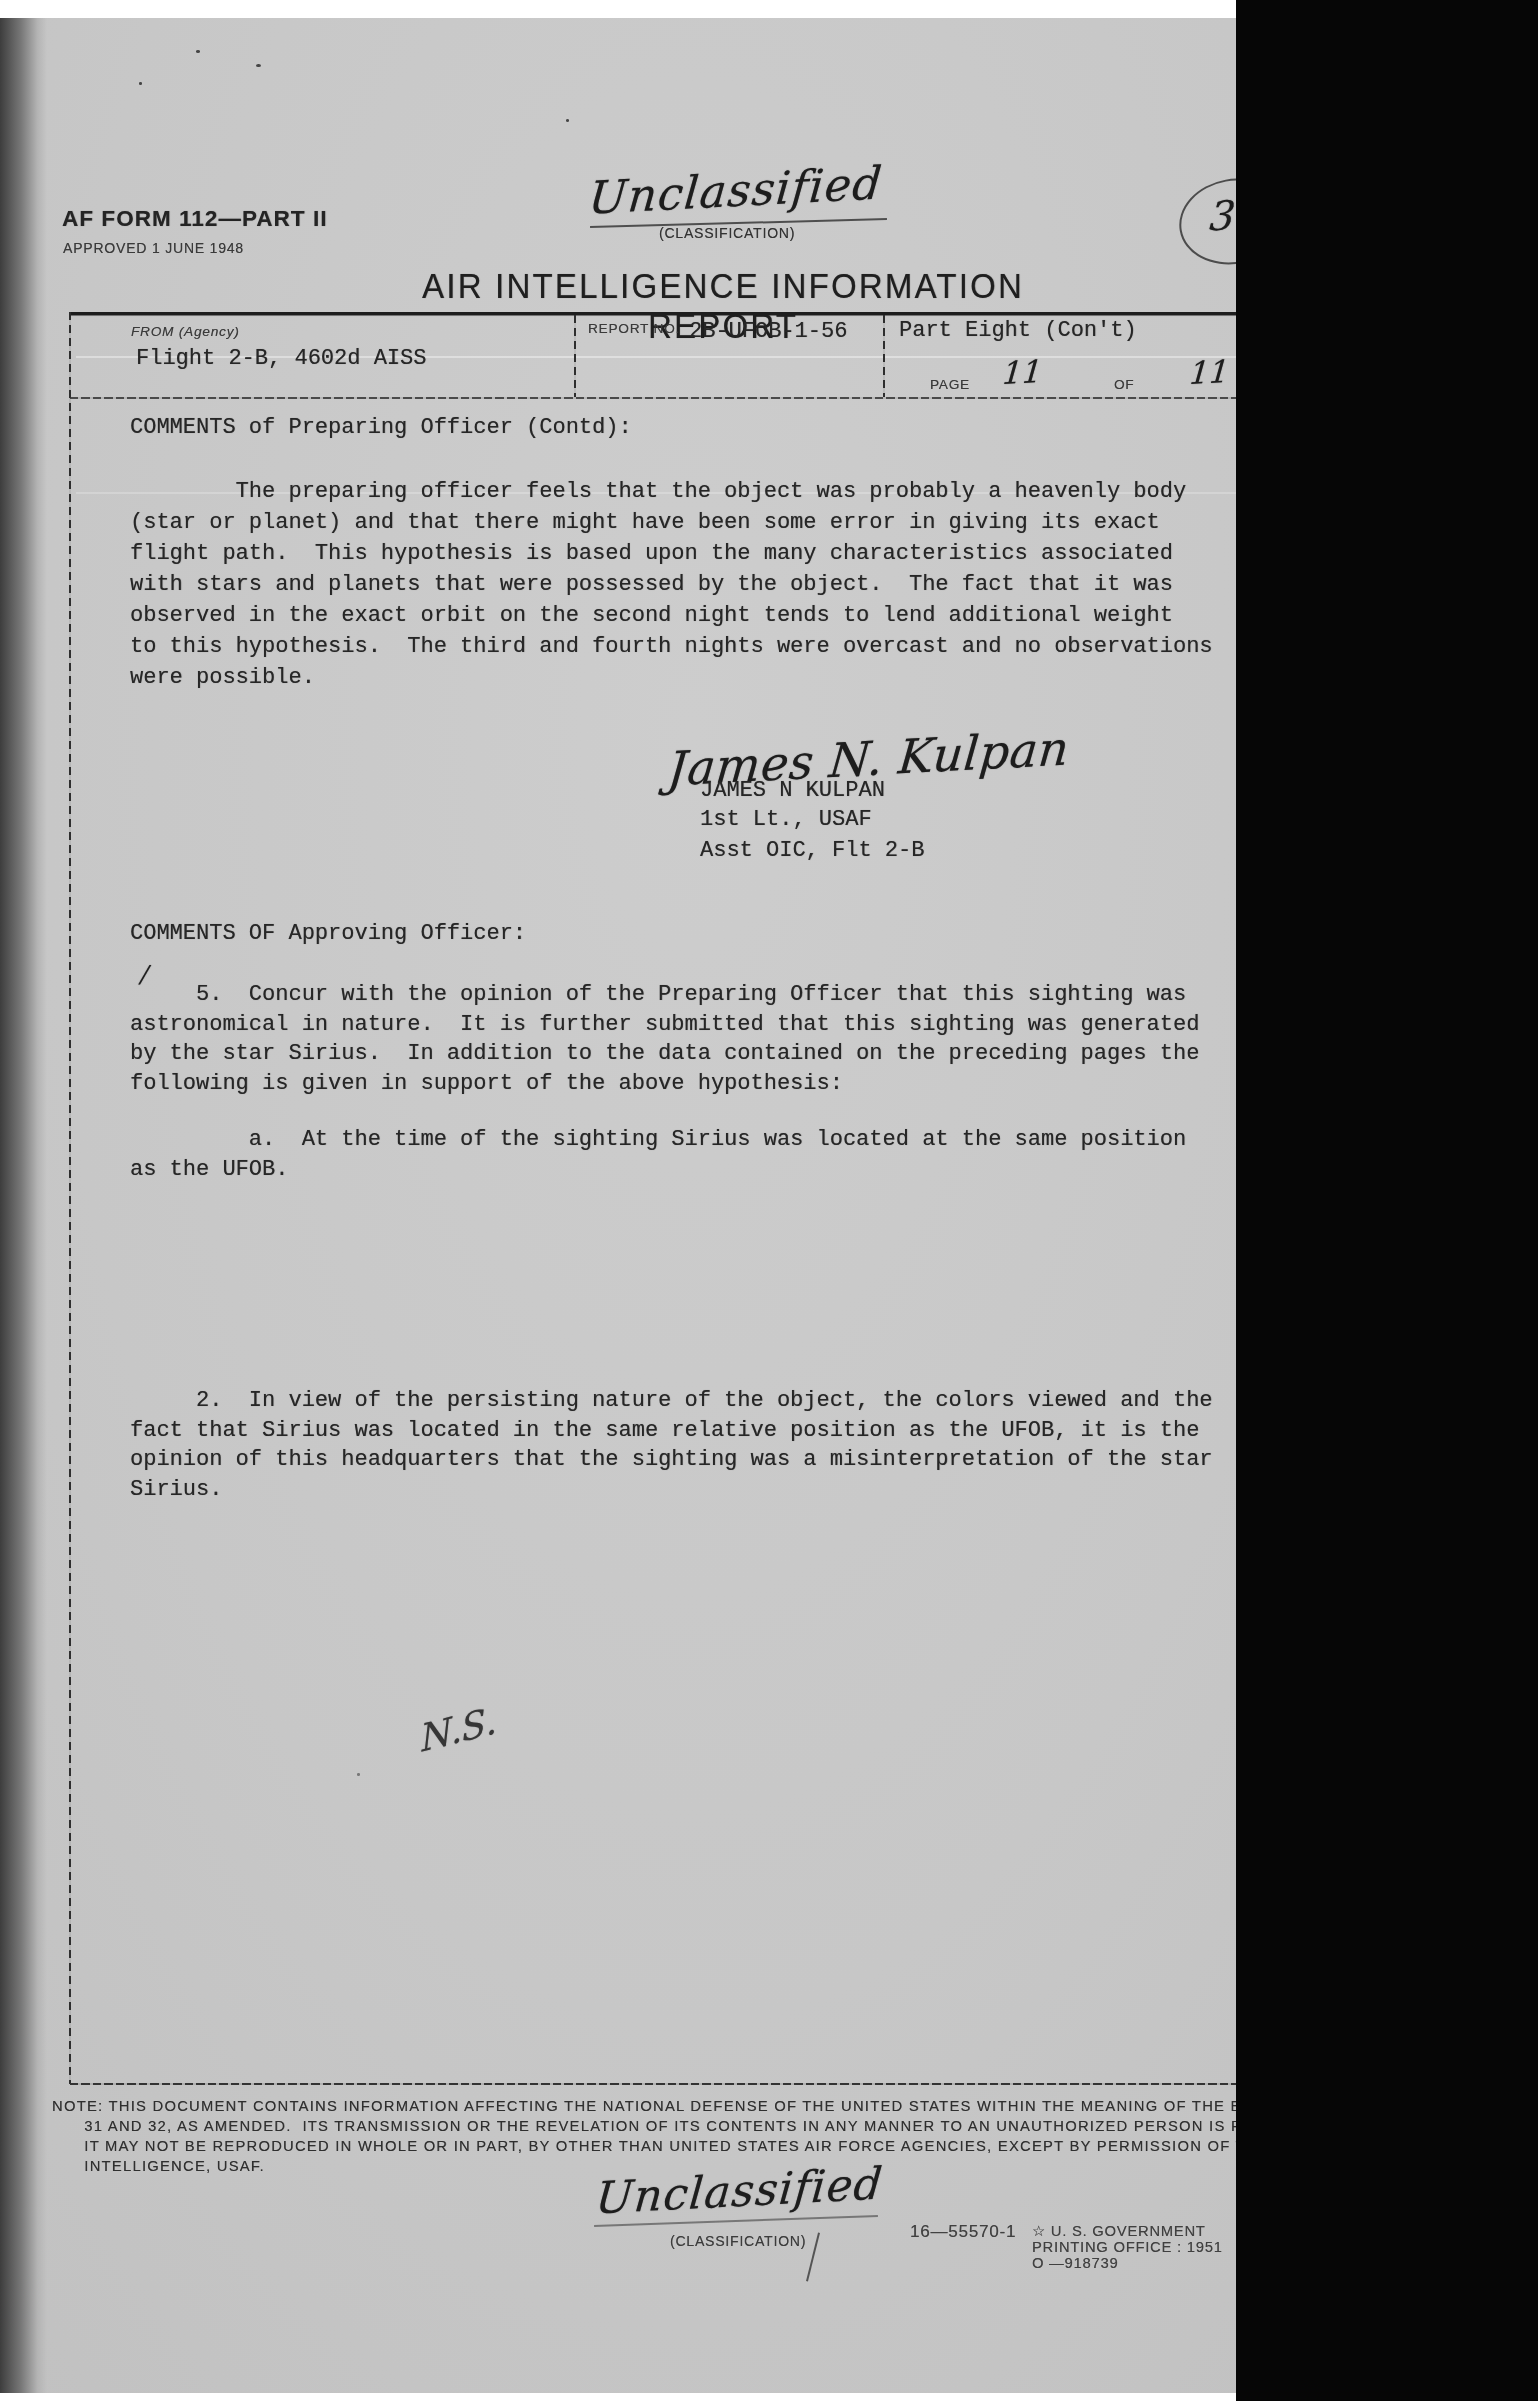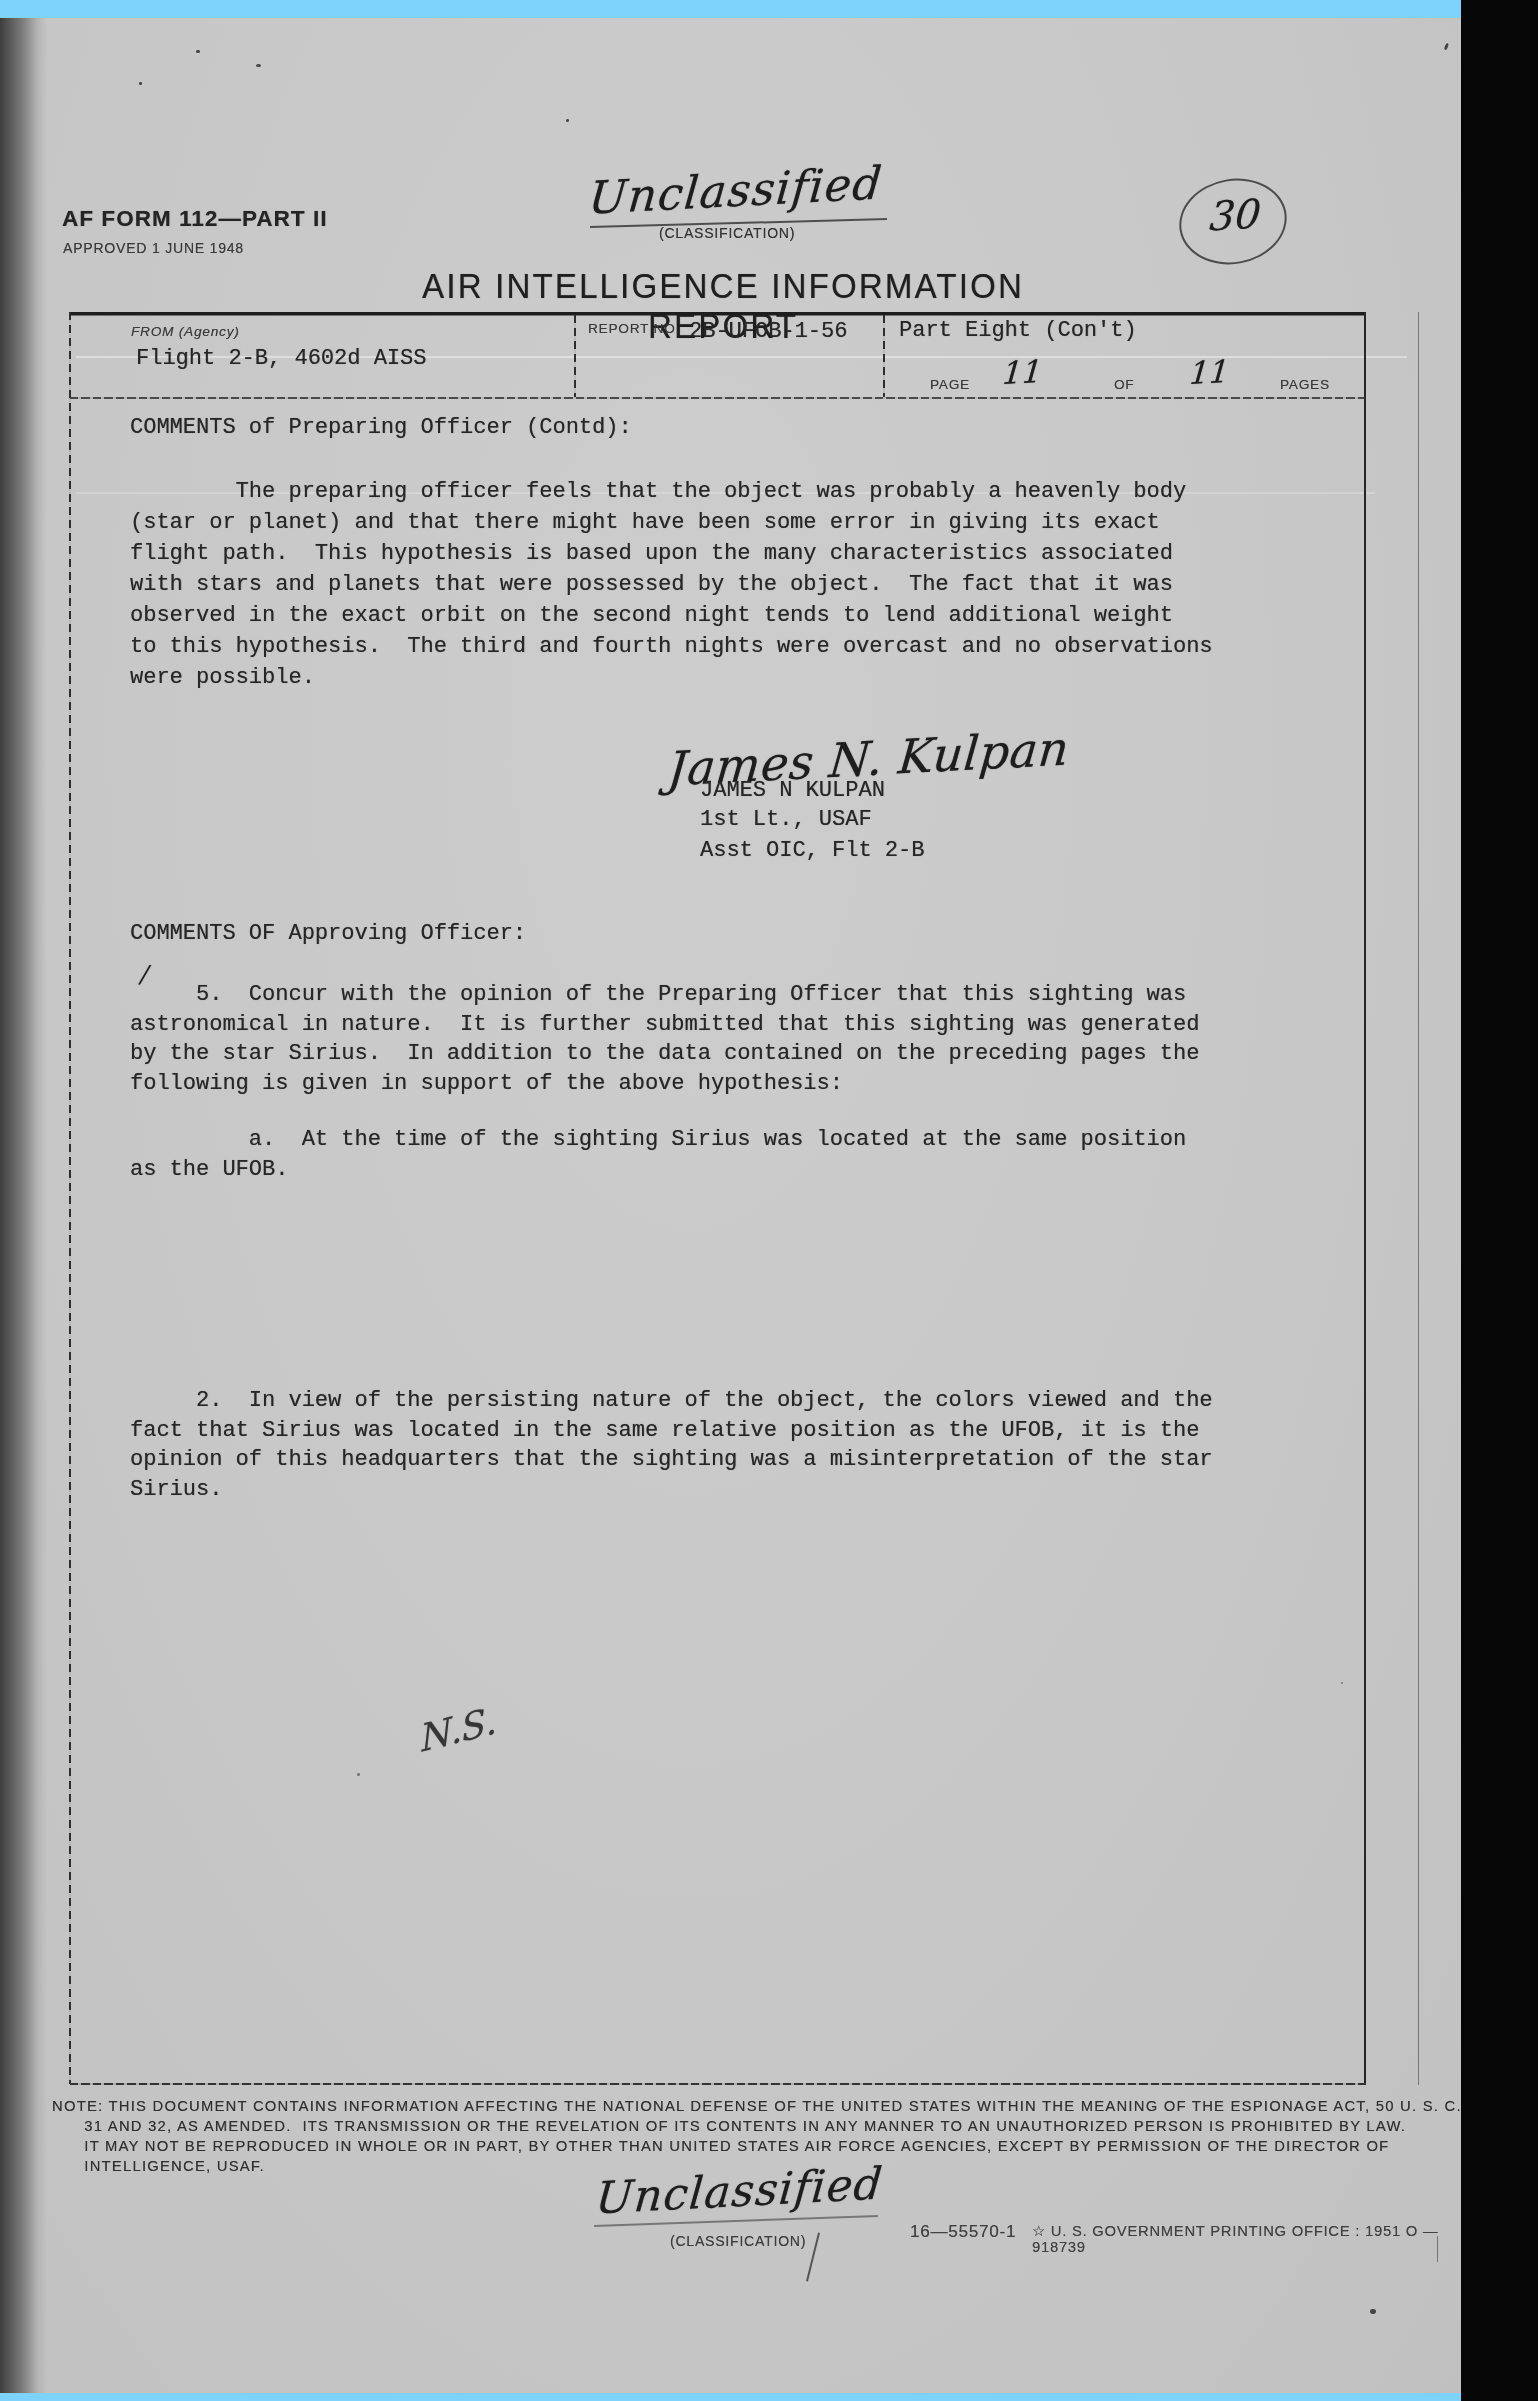--- a/index.html
+++ b/index.html
@@ -1,16 +1,16 @@
 <!DOCTYPE html>
 <html style="font-size:8.7px"><head>
 <meta charset="utf-8">
 <style>
   html,body{margin:0;padding:0;background:#060606;}
-  #screen{position:relative;width:1461px;height:2401px;background:#7dd3fc;overflow:hidden;
+  #screen{position:relative;width:1236px;height:2401px;background:#ffffff;overflow:hidden;
           font-family:"Liberation Sans",sans-serif;}
   .abs{position:absolute;}
   
   #paper{left:14px;top:17.5px;width:1504px;height:2375px;
          background:radial-gradient(ellipse at 45% 30%, #cdcdcd 0%, #c7c7c7 55%, #c0c0c0 100%);}
   #edge-left{left:0;top:17.5px;width:47px;height:2375px;
          background:linear-gradient(90deg,#3d3d3d 0%,#787878 45%,#b4b4b4 80%,rgba(199,199,199,0) 100%);}
   #edge-right-strip{left:1471px;top:17.5px;width:47px;height:2375px;background:rgba(255,255,255,0.14);}
   #corner-notch{left:1510px;top:2290px;width:28px;height:112px;background:#050505;}
   .streak{height:1.6px;background:rgba(255,255,255,0.38);}

